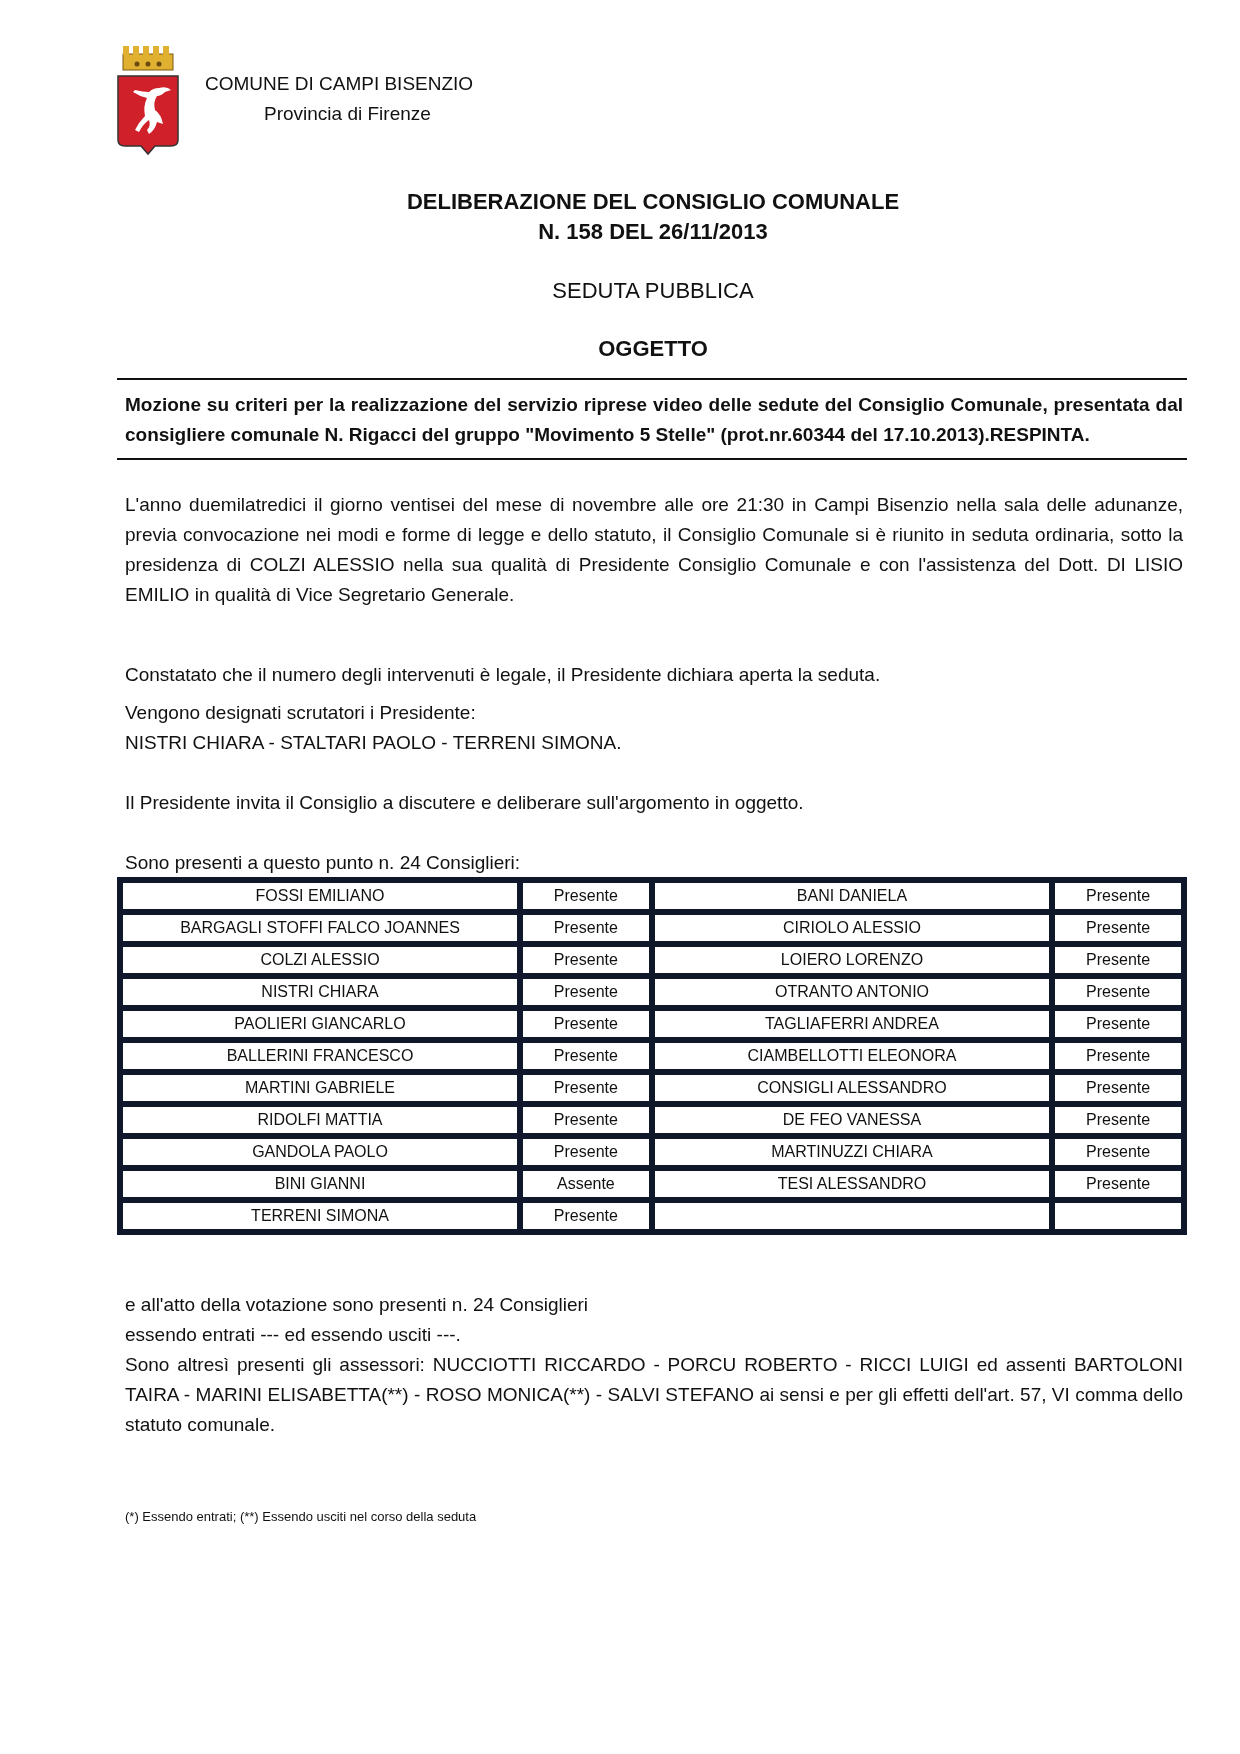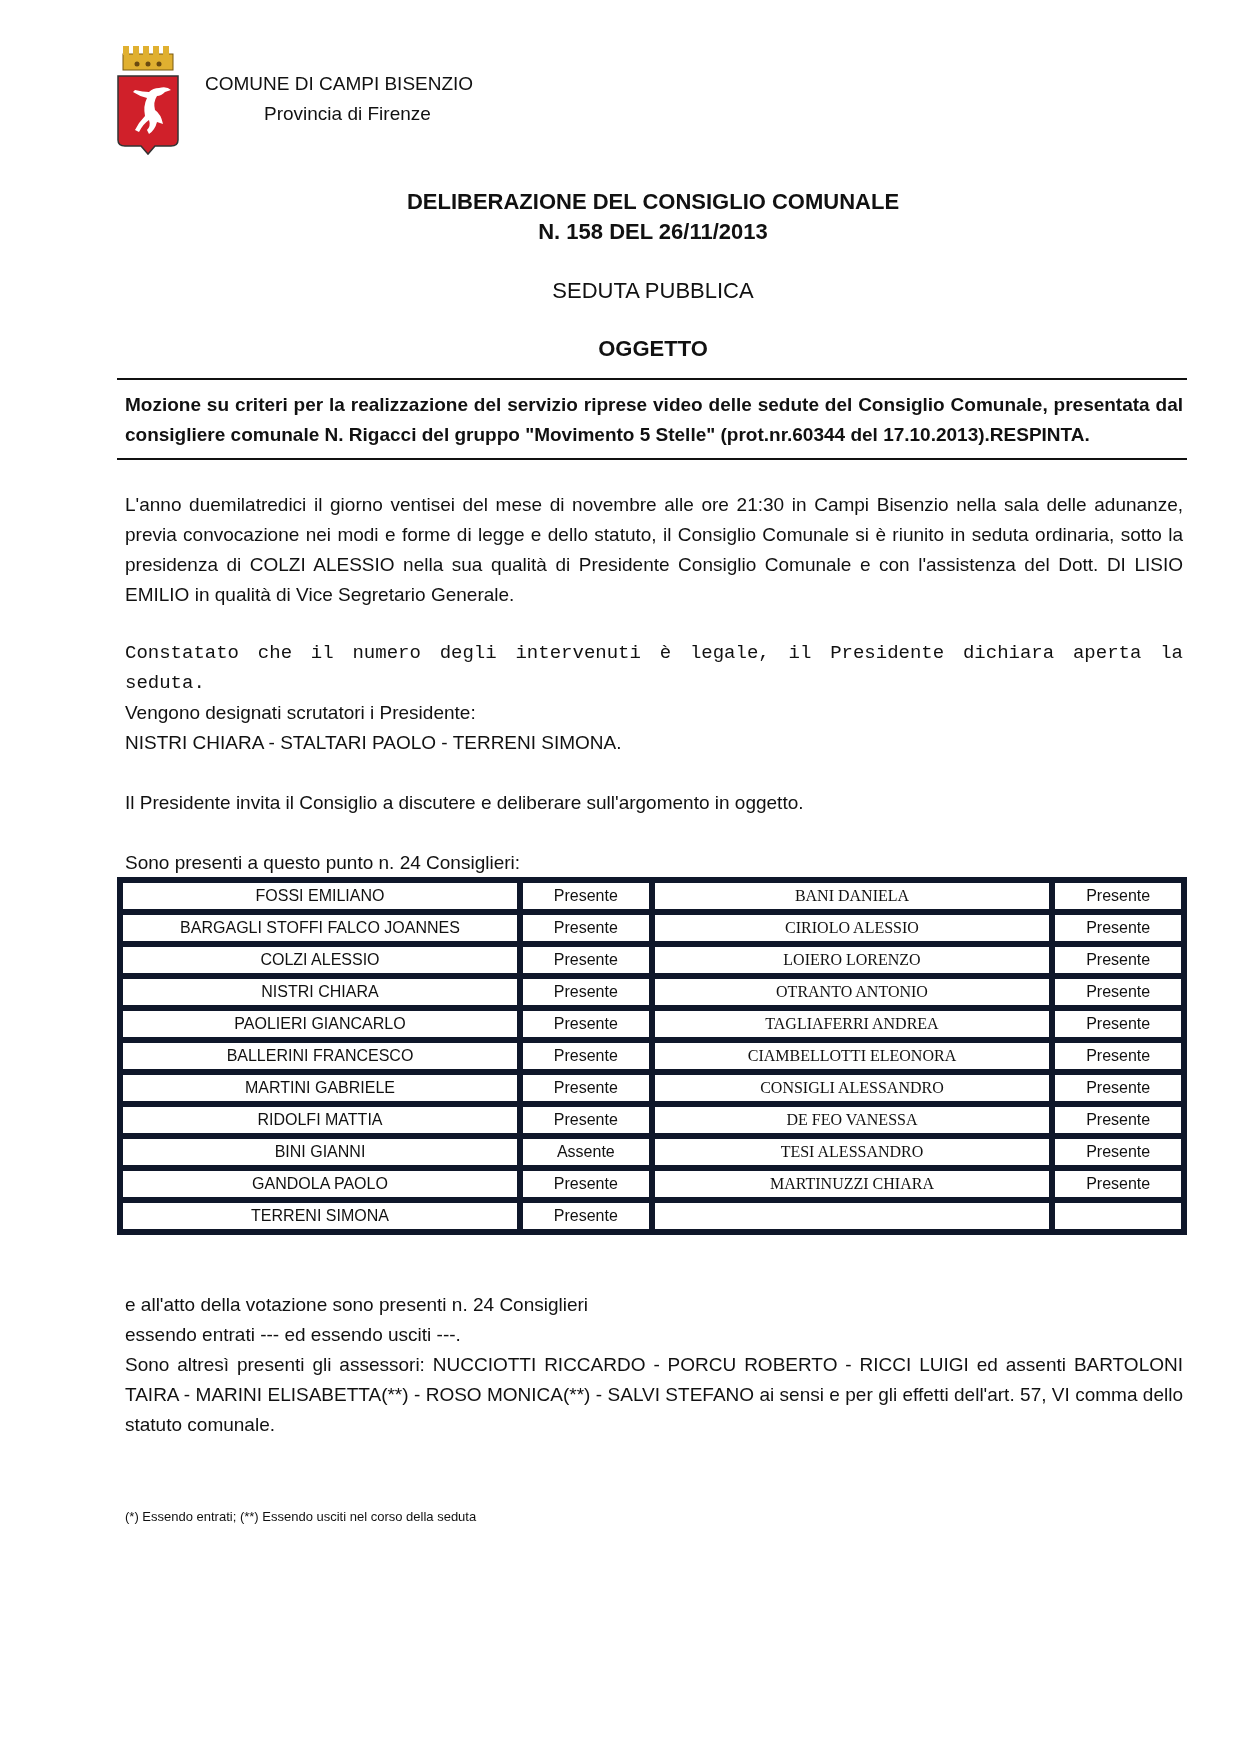--- a/index.html
+++ b/index.html
@@ -10,21 +10,21 @@
   .title1 { position: absolute; left: 0; width: 1306px; top: 189px; text-align: center; font-size: 22px; font-weight: bold; }
   .title2 { position: absolute; left: 0; width: 1306px; top: 219px; text-align: center; font-size: 22px; font-weight: bold; }
   .seduta { position: absolute; left: 0; width: 1306px; top: 278px; text-align: center; font-size: 22px; }
   .oggetto-h { position: absolute; left: 0; width: 1306px; top: 336px; text-align: center; font-size: 22px; font-weight: bold; }
   .hr { position: absolute; left: 117px; width: 1070px; height: 2px; background: #111; }
   .subject { position: absolute; left: 125px; width: 1058px; top: 390px; font-size: 19px; line-height: 30px; text-align: justify; text-align-last: left; font-weight: bold; }
   .para { position: absolute; left: 125px; width: 1058px; font-size: 19px; line-height: 30px; text-align: justify; }
   .para.last-left { text-align-last: left; }
   table.att { position: absolute; left: 117px; top: 877px; width: 1070px; border-collapse: collapse; font-size: 16px; }
   table.att td { border: 6px solid #0f172a; height: 26px; padding: 0; text-align: center; }
-  .c1 { width: 405px; } .c2 { width: 128px; } .c3 { width: 405px; font-family: Liberation Serif, serif; } .c4 { width: 128px; }
+  .c1 { width: 405px; } .c2 { width: 128px; } .c3 { width: 405px; } .c4 { width: 128px; }
   .note { position: absolute; left: 125px; top: 1502px; font-size: 13px; line-height: 30px; }
 </style>
 </head>
 <body>
 
 <svg class="logo" viewBox="0 0 64 112">
   <g>
     <rect x="6" y="10" width="50" height="16" fill="#e0b030" stroke="#7a5a10" stroke-width="1"></rect>
     <rect x="6" y="2" width="6" height="9" fill="#e0b030"></rect>
     <rect x="16" y="2" width="6" height="9" fill="#e0b030"></rect>
@@ -45,21 +45,21 @@
 <div class="title1">DELIBERAZIONE DEL CONSIGLIO COMUNALE</div>
 <div class="title2">N. 158 DEL 26/11/2013</div>
 <div class="seduta">SEDUTA PUBBLICA</div>
 <div class="oggetto-h">OGGETTO</div>
 
 <div class="hr" style="top:378px;"></div>
 <div class="subject">Mozione su criteri per la realizzazione del servizio riprese video delle sedute del Consiglio Comunale, presentata dal consigliere comunale N. Rigacci del gruppo "Movimento 5 Stelle" (prot.nr.60344 del 17.10.2013).RESPINTA.</div>
 <div class="hr" style="top:458px;"></div>
 
 <div class="para last-left" style="top:490px;">L'anno duemilatredici il giorno ventisei del mese di novembre  alle ore 21:30 in Campi Bisenzio nella sala delle adunanze, previa convocazione nei modi e forme di legge e dello statuto, il Consiglio Comunale si è riunito in seduta ordinaria, sotto la presidenza di COLZI ALESSIO nella sua qualità di Presidente Consiglio Comunale e con l'assistenza del Dott. DI LISIO EMILIO in qualità di Vice Segretario Generale.</div>
-<div class="para" style="top:638px;font-family:Liberation Mono, monospace;">Constatato che il numero degli intervenuti è legale, il Presidente dichiara aperta la seduta.</div>
+<div class="para" style="top:660px;">Constatato che il numero degli intervenuti è legale, il Presidente dichiara aperta la seduta.</div>
 <div class="para" style="top:698px;">Vengono designati scrutatori i Presidente:</div>
 <div class="para" style="top:728px;">NISTRI CHIARA - STALTARI PAOLO - TERRENI SIMONA.</div>
 <div class="para" style="top:788px;">Il Presidente invita il Consiglio a discutere e deliberare sull'argomento in oggetto.</div>
 <div class="para" style="top:848px;">Sono presenti a questo punto n. 24 Consiglieri:</div>
 
 <table class="att">
   <tbody id="att-body">
       <tr>
         <td class="c1">FOSSI EMILIANO</td>
         <td class="c2">Presente</td>
@@ -102,29 +102,29 @@
         <td class="c3">CONSIGLI ALESSANDRO</td>
         <td class="c4">Presente</td>
       </tr>
       <tr>
         <td class="c1">RIDOLFI MATTIA</td>
         <td class="c2">Presente</td>
         <td class="c3">DE FEO VANESSA</td>
         <td class="c4">Presente</td>
       </tr>
       <tr>
+        <td class="c1">GANDOLA PAOLO</td>
+        <td class="c2">Presente</td>
+        <td class="c3">MARTINUZZI CHIARA</td>
+        <td class="c4">Presente</td>
+      </tr>
+      <tr>
         <td class="c1">BINI GIANNI</td>
         <td class="c2">Assente</td>
         <td class="c3">TESI ALESSANDRO</td>
-        <td class="c4">Presente</td>
-      </tr>
-      <tr>
-        <td class="c1">GANDOLA PAOLO</td>
-        <td class="c2">Presente</td>
-        <td class="c3">MARTINUZZI CHIARA</td>
         <td class="c4">Presente</td>
       </tr>
       <tr>
         <td class="c1">TERRENI SIMONA</td>
         <td class="c2">Presente</td>
         <td class="c3"></td>
         <td class="c4"></td>
       </tr>
     </tbody>
 </table>

